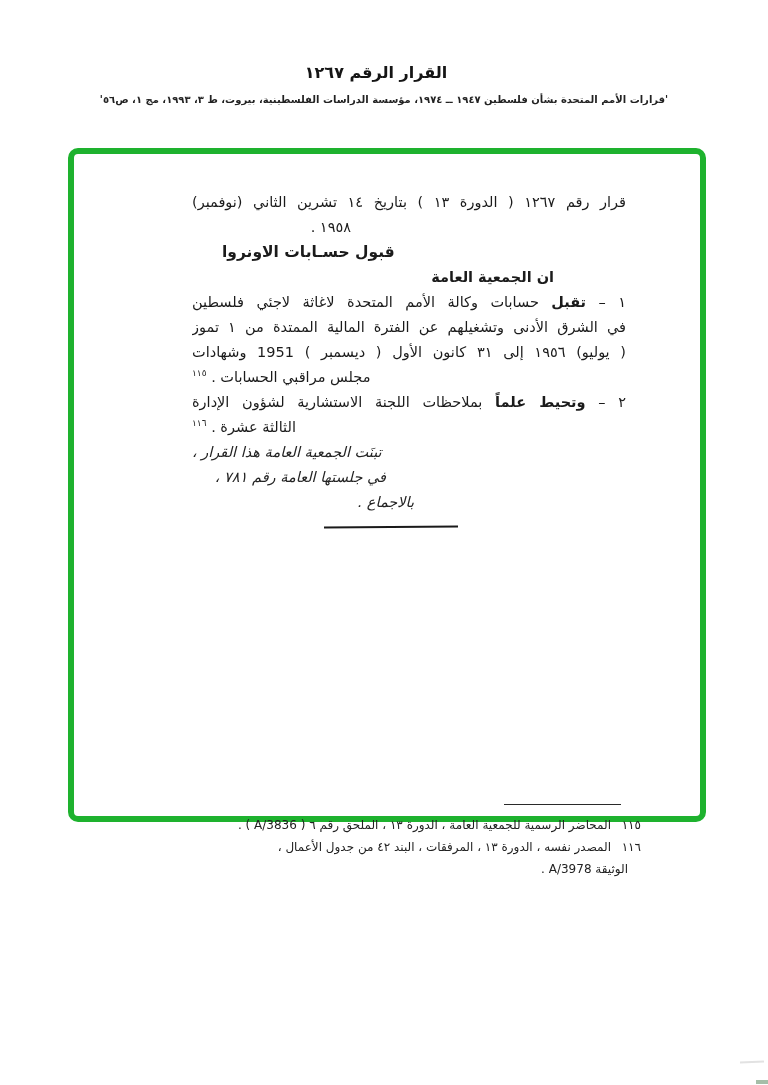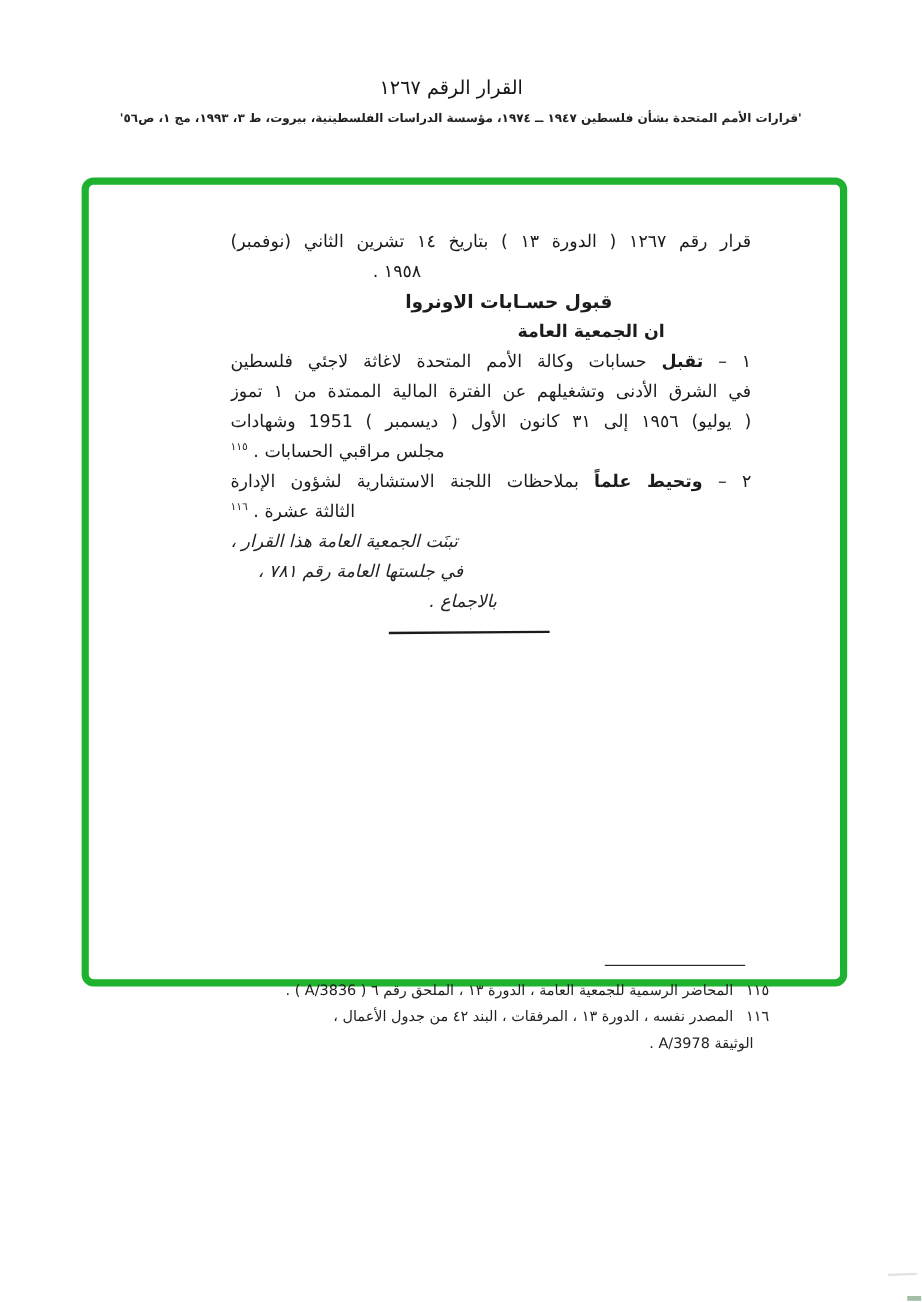--- a/index.html
+++ b/index.html
@@ -9,21 +9,21 @@
     background:#ffffff;
     font-family:"DejaVu Sans", sans-serif;
     color:#1c1c1c;
     overflow:hidden;
   }
 
   
   .hdr-title {
     position:absolute; top:63px; left:0; right:16px;
     text-align:center; direction:rtl;
-    font-size:16px; font-weight:normal; letter-spacing:0.5px;
+    font-size:16px; font-weight:bold; letter-spacing:0.5px;
     color:#151515;
   }
   .hdr-citation {
     position:absolute; top:94px; left:0; right:0;
     text-align:center; direction:rtl;
     font-size:10px; font-weight:bold;
     color:#222; white-space:nowrap;
   }
 
   
@@ -41,21 +41,21 @@
     direction:rtl;
     padding:36px 74px 0 118px;  
     color:#1b1b1b;
   }
   .line {
     font-size:14.5px; line-height:25px;
     white-space:nowrap; overflow:hidden;
   }
   .just { text-align:justify; text-align-last:justify; text-justify:inter-word; }
   .intro-2 { text-align:right; padding-left:0; padding-right:275px; }
-  .heading { font-weight:bold; text-align:center; padding-left:30px; font-size:15.5px; }
+  .heading { font-weight:bold; text-align:left; padding-left:30px; font-size:15.5px; }
   .preamble { font-weight:bold; text-align:right; padding-right:72px; }
   .b { font-weight:bold; }
   .endline { text-align:left; }
   .pr35 { padding-right:35px; }
   .pr95 { padding-right:95px; }
   sup { font-size:9px; line-height:0; }
 
   .adoption .line { font-style:italic; color:#242424; }
   .ad1 { text-align:left; padding-right:222px; }
   .ad2 { text-align:right; padding-right:240px; }

